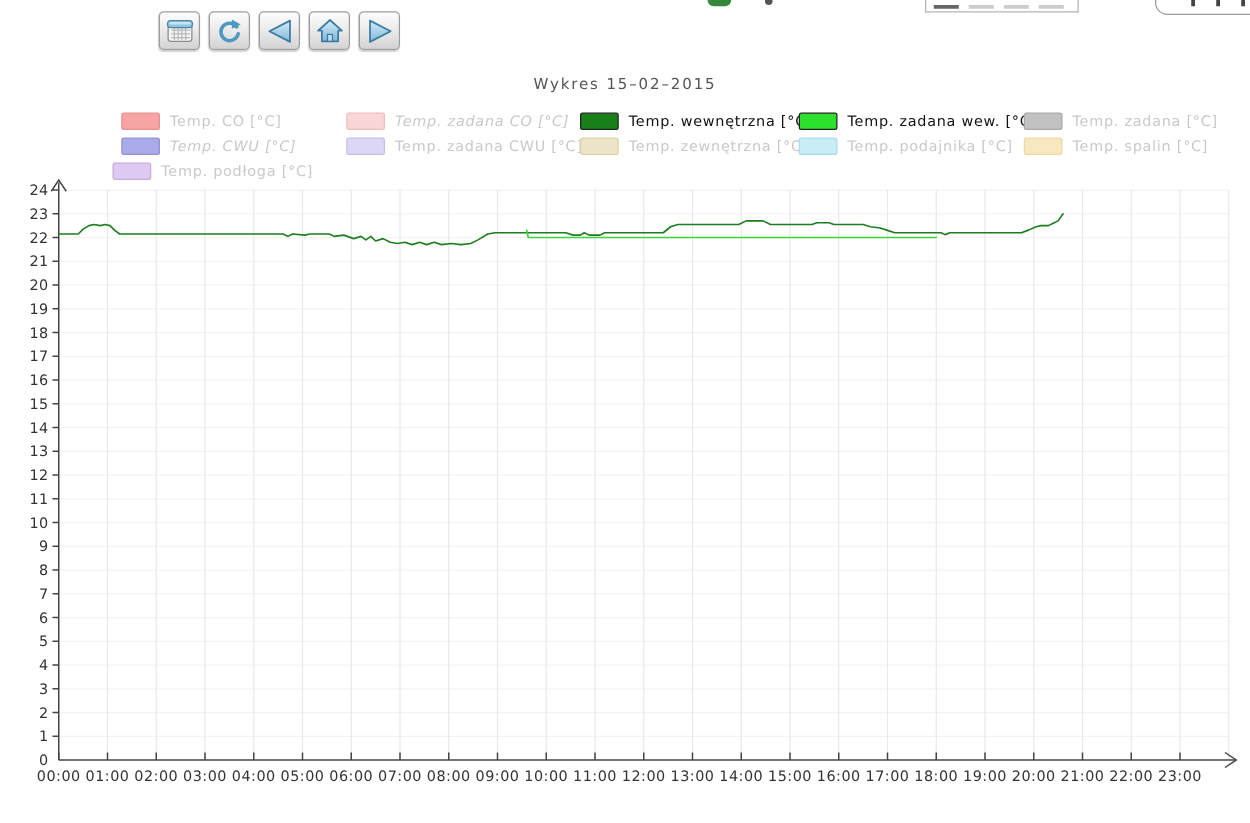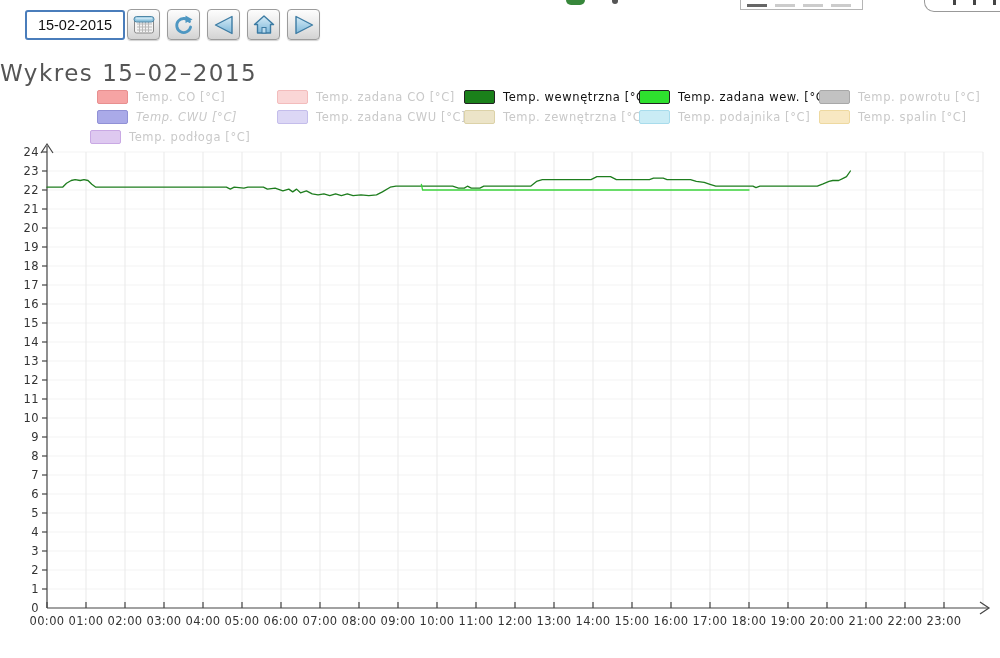--- a/index.html
+++ b/index.html
@@ -21,38 +21,37 @@
   #frag-green{left:566px;width:19px;height:5px;background:#37873b;border-radius:0 0 9px 9px;}
   #frag-dot{left:612px;width:6px;height:4px;background:#555;border-radius:0 0 3px 3px;}
   #frag-seg{left:740px;width:121px;height:9px;background:#fff;border:1px solid #b5b5b5;border-top:none;}
   #frag-seg .seg{position:absolute;bottom:2px;height:3px;width:20px;background:#ccc;}
   #frag-seg .seg.first{background:#666;}
   #frag-right{left:924px;width:79px;height:11px;background:#fff;border:1px solid #999;
     border-top:none;border-radius:0 0 0 10px;}
   #frag-right .mark{position:absolute;top:0;width:3px;height:5px;background:#444;}
 
   
-  #chart-title{position:absolute;left:0;top:60px;width:1000px;text-align:left;
-    font-size:23px;color:#555;letter-spacing:1.5px;}
+  #chart-title{position:absolute;left:0;top:60px;width:1000px;text-align:center;
+    font-size:12px;color:#555;letter-spacing:1.5px;}
   #legend{position:absolute;left:0;top:0;width:1000px;height:150px;}
   .legend-item{position:absolute;display:flex;align-items:flex-end;gap:8px;cursor:pointer;padding-left:40px;}
   .legend-swatch{width:29px;height:12px;border-radius:2px;border:1px solid transparent;}
   .legend-label{font-size:11.5px;letter-spacing:.6px;white-space:nowrap;}
   .legend-item.inactive .legend-label{color:#c9c9c9;}
   .legend-item.active .legend-label{color:#111;}
   .legend-item.active .legend-swatch{border-color:#222;}
   #chart-svg{position:absolute;left:0;top:0;}
   .tick-label{font-family:"DejaVu Sans",sans-serif;font-size:11.5px;fill:#333;letter-spacing:.4px;}
 </style>
 </head>
 <body>
 
 <div id="app">
 
-  <input id="date-input" value="15-02-2015" style="">
 
   <button class="btn" style="left:127px">
     <svg width="22" height="20" viewBox="0 0 22 20">
       <rect x="1.5" y="4" width="19" height="14" rx="2" fill="#f4f4f4" stroke="#8a8a8a"></rect>
       <g stroke="#b9b9b9" stroke-width="1">
         <line x1="4" y1="9" x2="19" y2="9"></line>
           <line x1="4" y1="12" x2="19" y2="12"></line>
         <line x1="4" y1="15" x2="19" y2="15"></line>
         <line x1="6.5" y1="7" x2="6.5" y2="17"></line>
           <line x1="9.5" y1="7" x2="9.5" y2="17"></line>
@@ -121,35 +120,35 @@
       <span class="mark" style="left:48px"></span>
     <span class="mark" style="left:68px"></span>
   </div>
 
   <div id="chart-title">Wykres 15–02–2015</div>
   <div id="legend">
       <div class="legend-item inactive" style="left: 57px; top: 90px;">
         <span class="legend-swatch" style="background: rgb(246, 164, 164); border-color: rgb(232, 143, 143);"></span>
         <span class="legend-label">Temp. CO [°C]</span>
       </div>
-      <div class="legend-item inactive" style="left: 237px; top: 90px;">
+      <div class="legend-item inactive" style="left: 237px; top: 90px; font-style: italic;">
         <span class="legend-swatch" style="background: rgb(250, 214, 214); border-color: rgb(243, 188, 188);"></span>
         <span class="legend-label">Temp. zadana CO [°C]</span>
       </div>
       <div class="legend-item active" style="left: 424px; top: 90px;">
         <span class="legend-swatch" style="background: rgb(26, 128, 26);"></span>
         <span class="legend-label">Temp. wewnętrzna [°C]</span>
       </div>
       <div class="legend-item active" style="left: 599px; top: 90px;">
         <span class="legend-swatch" style="background: rgb(46, 224, 46);"></span>
         <span class="legend-label">Temp. zadana wew. [°C]</span>
       </div>
       <div class="legend-item inactive" style="left: 779px; top: 90px;">
         <span class="legend-swatch" style="background: rgb(194, 194, 194); border-color: rgb(168, 168, 168);"></span>
-        <span class="legend-label">Temp. powrotu [°C]</span>
+        <span class="legend-label">Temp. zadana [°C]</span>
       </div>
       <div class="legend-item inactive" style="left: 57px; top: 110px; font-style: italic;">
         <span class="legend-swatch" style="background: rgb(170, 170, 232); border-color: rgb(145, 145, 214);"></span>
         <span class="legend-label">Temp. CWU [°C]</span>
       </div>
       <div class="legend-item inactive" style="left: 237px; top: 110px;">
         <span class="legend-swatch" style="background: rgb(220, 215, 245); border-color: rgb(196, 189, 235);"></span>
         <span class="legend-label">Temp. zadana CWU [°C]</span>
       </div>
       <div class="legend-item inactive" style="left: 424px; top: 110px;">

